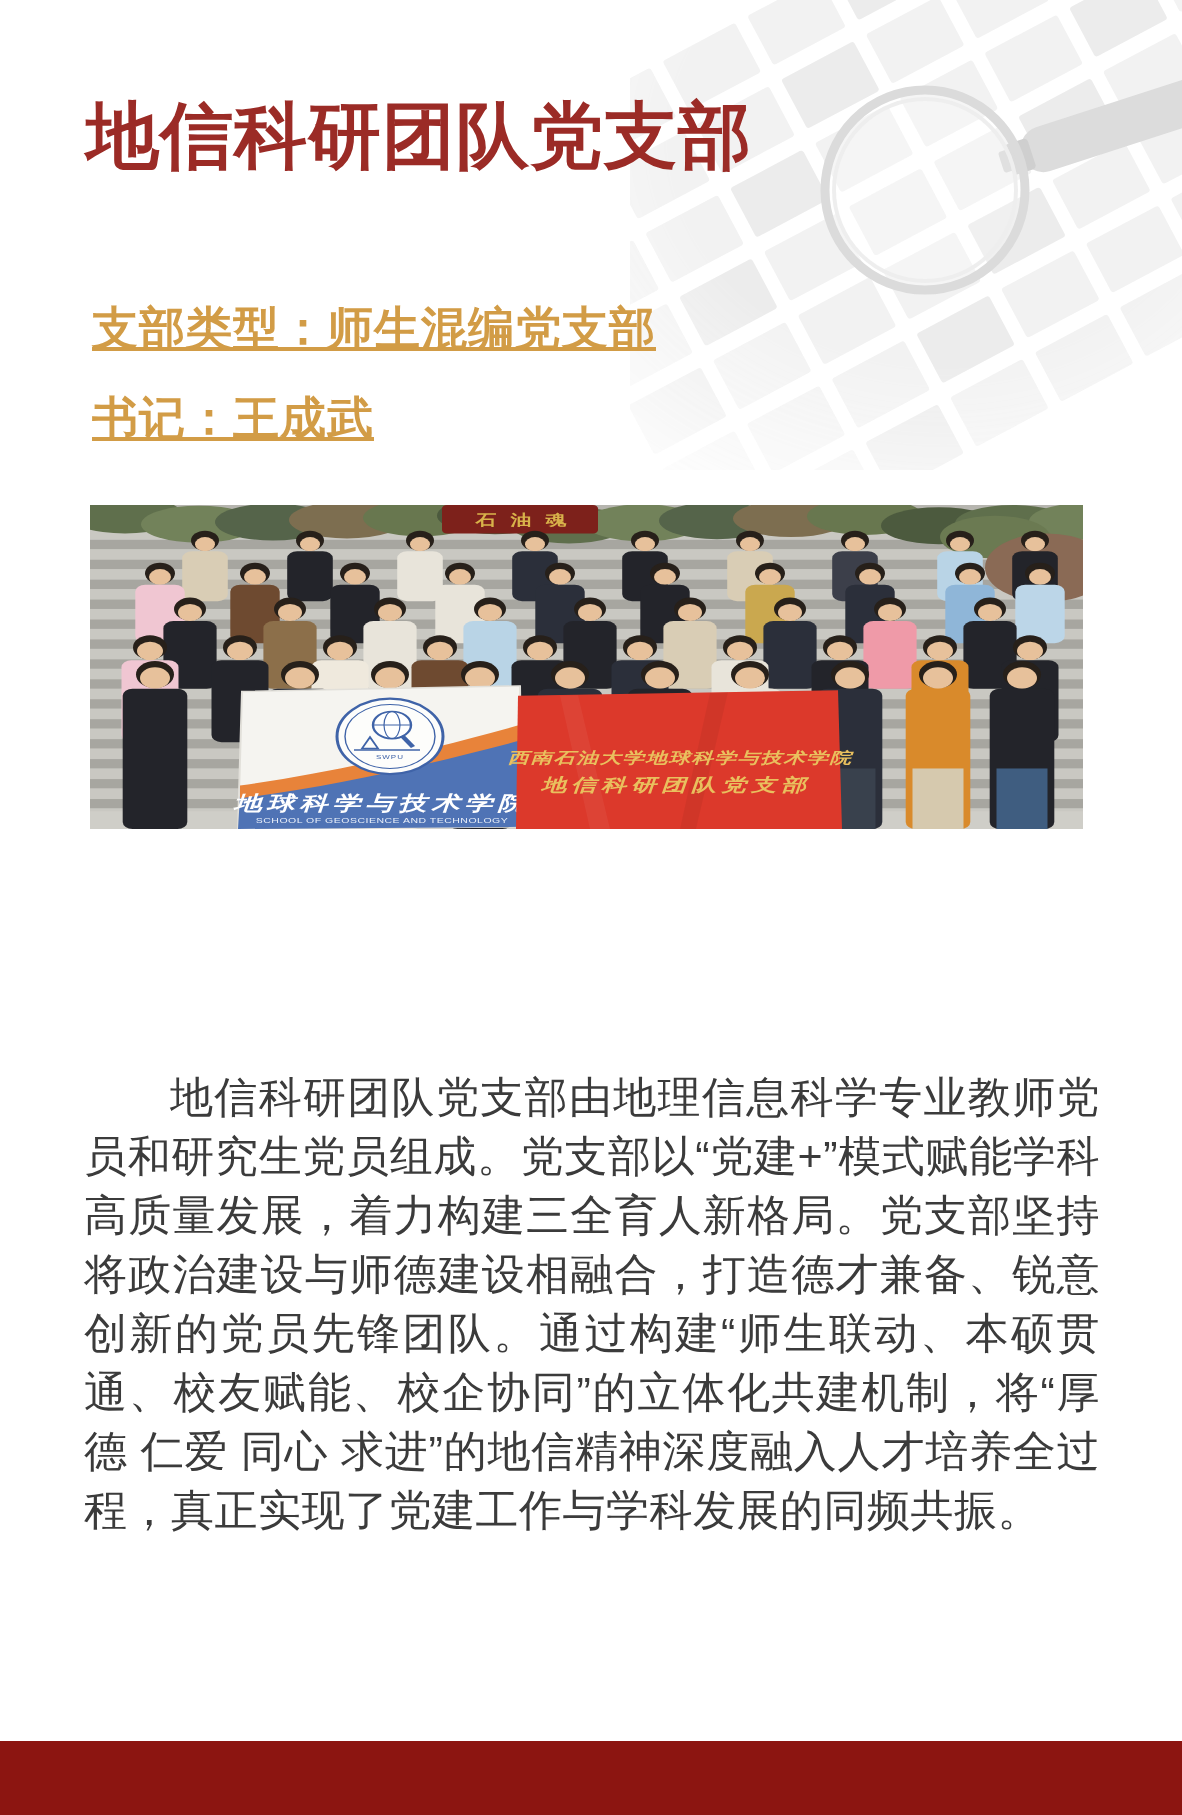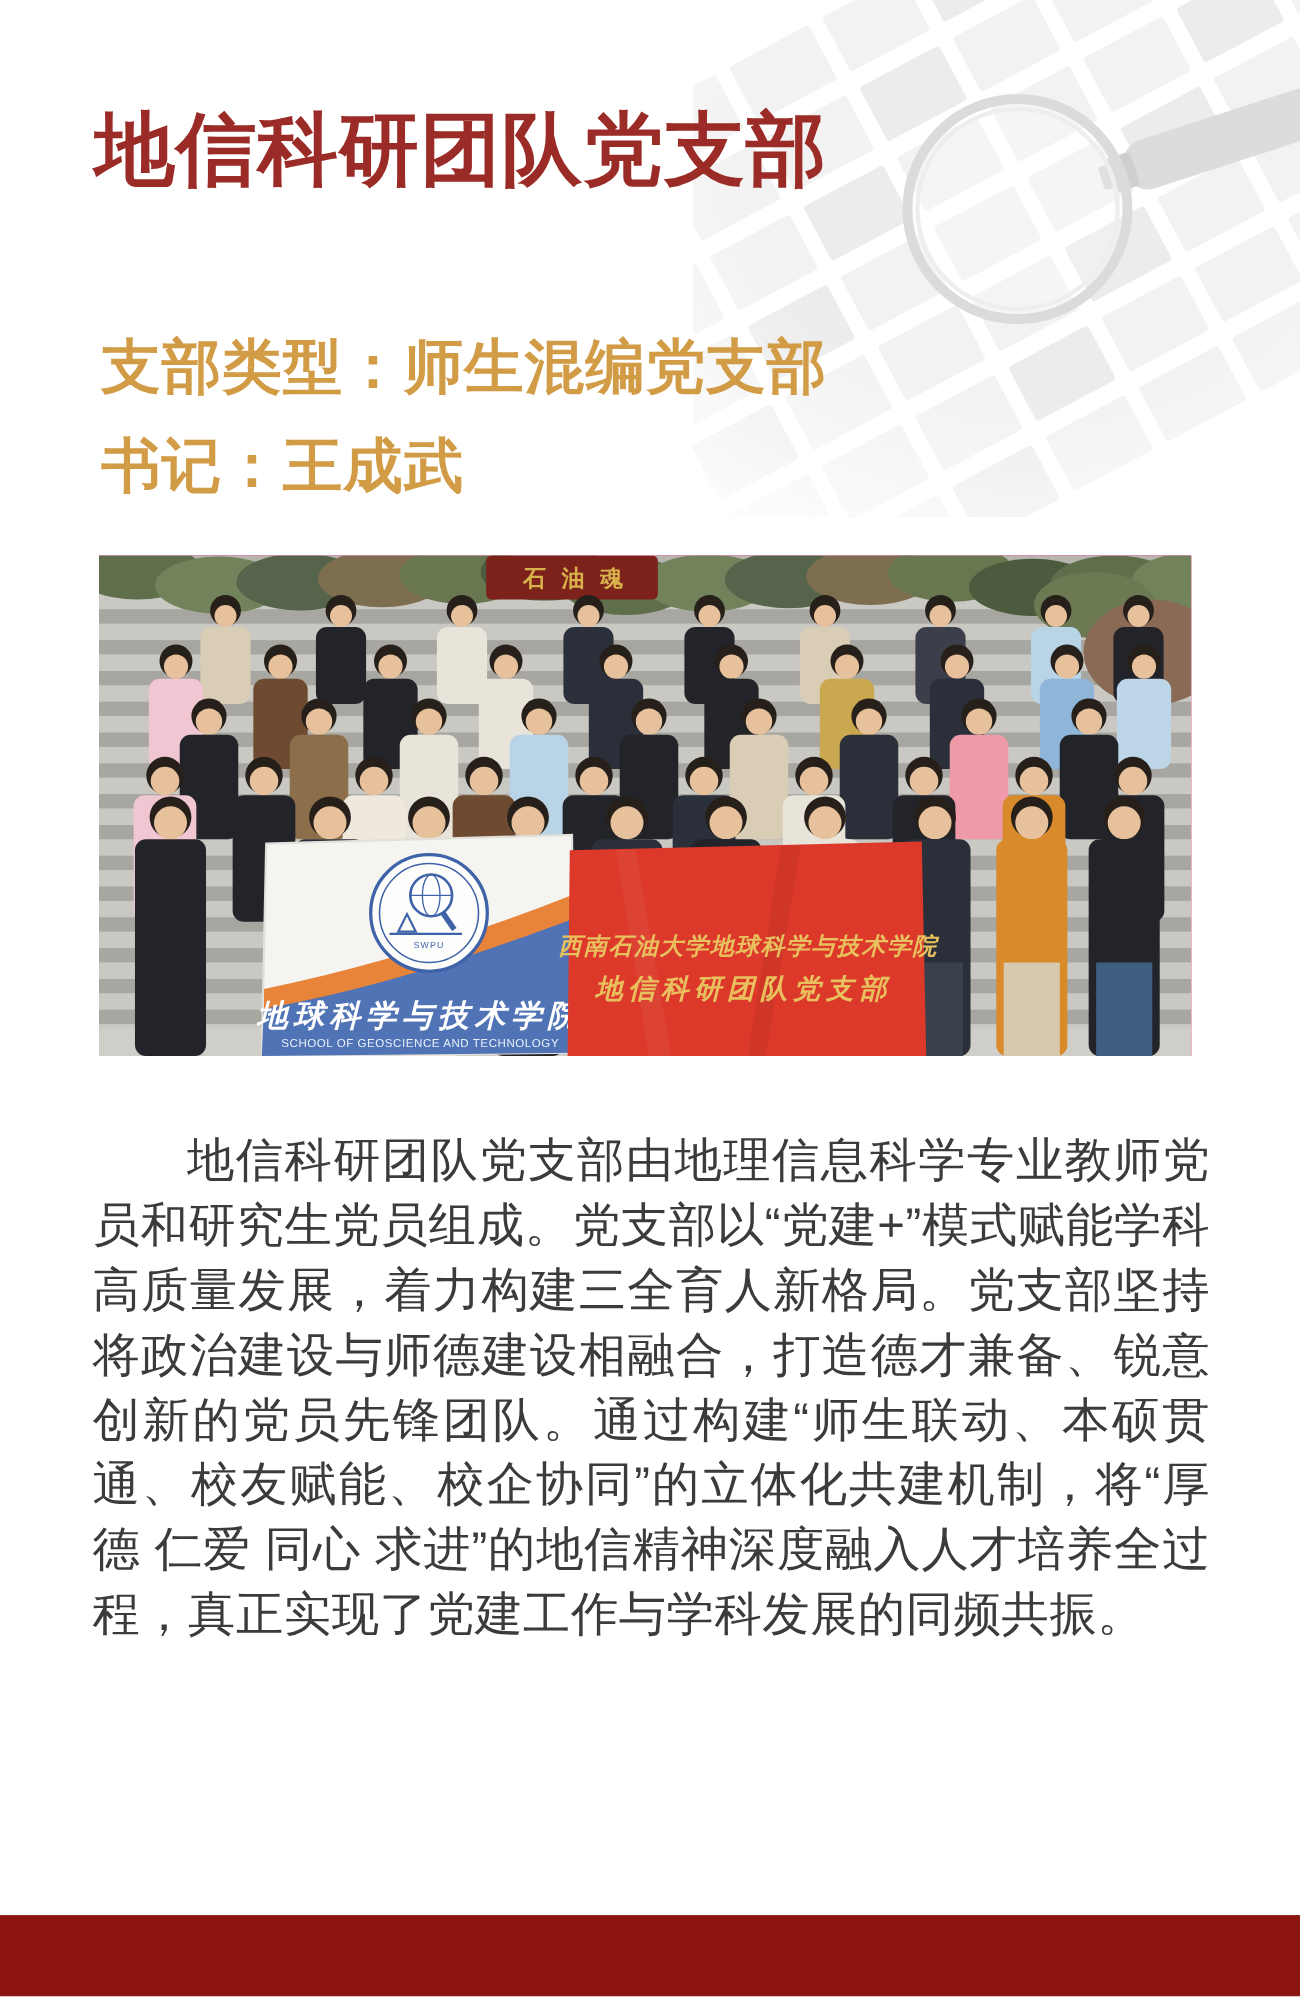--- a/index.html
+++ b/index.html
@@ -15,35 +15,36 @@
   }
 
   .title{
     position:absolute;left:86px;top:88px;
     font-size:73px;font-weight:800;letter-spacing:1px;
     color:var(--title-red,#9b2b26);
     white-space:nowrap;
   }
   .gold-line{
     position:absolute;left:92px;
-    font-size:54px;font-weight:700;letter-spacing:1px;
+    font-size:46px;font-weight:700;letter-spacing:1px;
     color:var(--accent-gold,#d29c46);
     white-space:nowrap;
+    text-decoration:underline;
   }
   .gold-line.l1{top:298px;}
   .gold-line.l2{top:388px;}
 
   .photo{
-    position:absolute;left:90px;top:505px;width:993px;height:455px;
-    background:#be185d;overflow:hidden;
+    position:absolute;left:90px;top:505px;width:993px;height:324px;
+    background:#fde047;overflow:hidden;
   }
   .photo svg{display:block;width:100%;height:100%;}
 
   .body-text{
-    position:absolute;left:84px;top:1026px;width:1016px;
+    position:absolute;left:84px;top:1068px;width:1016px;
     font-size:43px;line-height:59px;color:var(--body-text,#3b3b3b);
     text-align:justify;text-indent:2em;letter-spacing:.5px;
   }
 
   .footer-bar{
     position:absolute;left:0;bottom:0;width:1182px;height:74px;
     background:var(--footer-red,#8c1511);
   }
 </style>
 </head>

